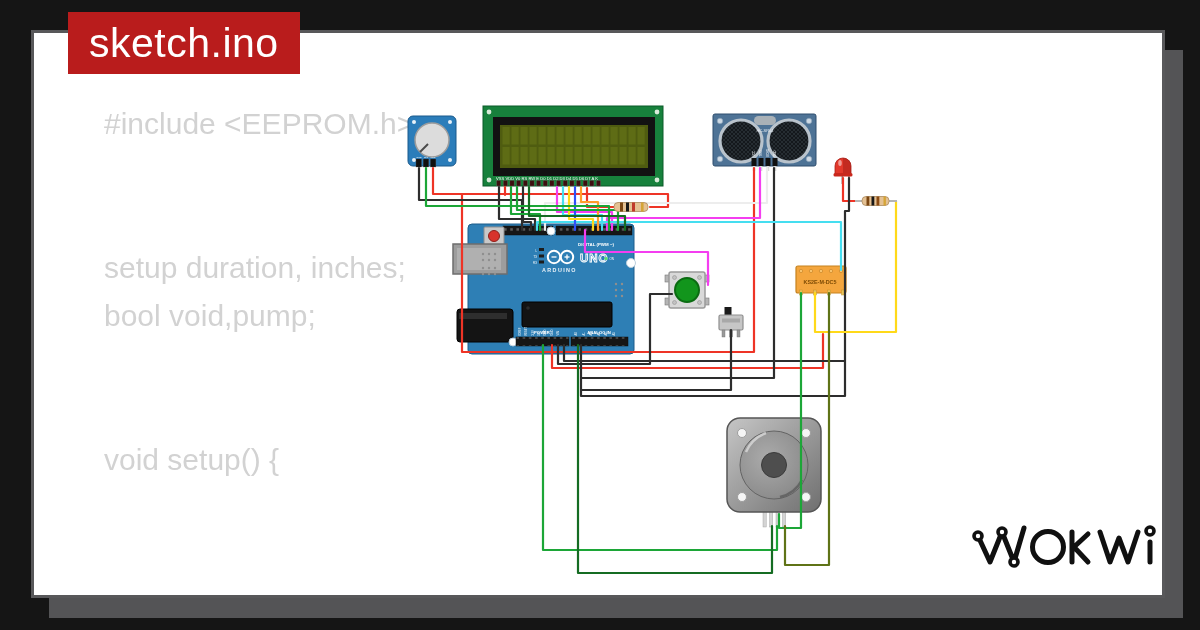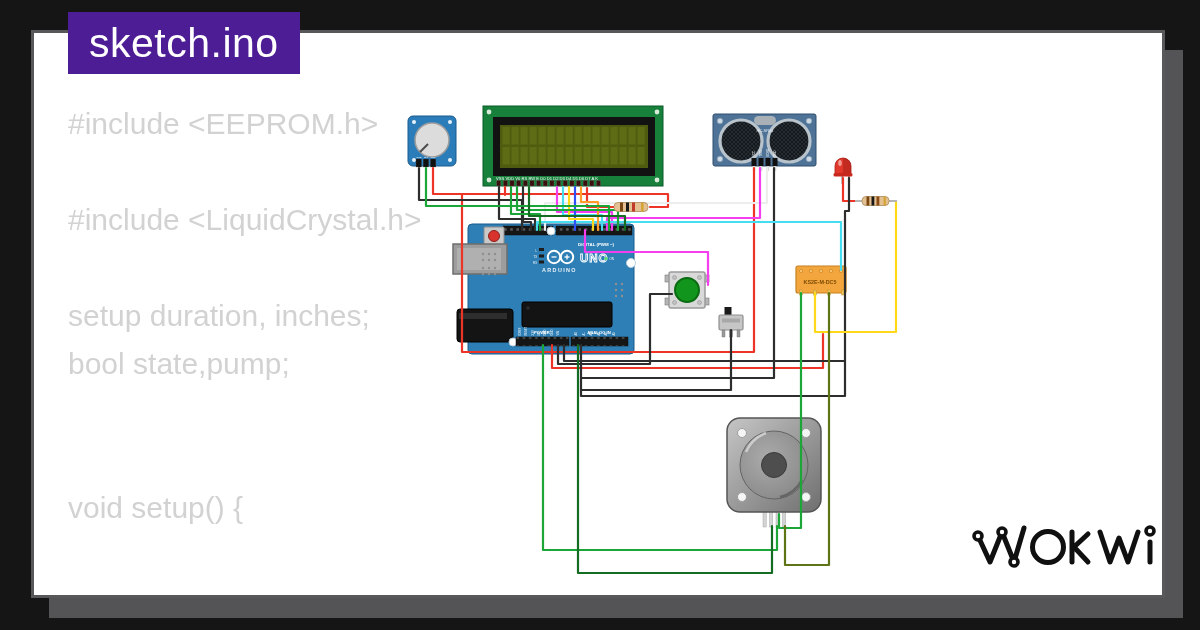--- a/index.html
+++ b/index.html
@@ -9,48 +9,47 @@
     font-family:"Liberation Sans", sans-serif;
   }
   .page{
     position:absolute;left:31px;top:30px;width:1128px;height:562px;
     background:#ffffff;border:3px solid #58585a;
     box-shadow:18px 20px 0 0 #545456;
     overflow:hidden;
   }
   .title-box{
     position:absolute;left:68px;top:12px;height:62px;
-    background:#4c1d95;color:#ffffff;
+    background:#b91c1c;color:#ffffff;
     font-size:41px;line-height:62px;padding:0 21px;
     z-index:6;letter-spacing:0.5px;
   }
   .code-block{
     position:absolute;left:34px;top:67px;width:1000px;
     color:#d2d2d2;font-size:30px;
   }
-  .code-line{height:48px;line-height:48px;white-space:pre;}
+  .code-line{height:48px;line-height:48px;white-space:pre;margin-left:36px;}
   .circuit{
     position:absolute;left:0;top:0;width:1200px;height:630px;z-index:3;
   }
   .logo{
     position:absolute;left:962px;top:512px;width:200px;height:64px;z-index:4;
   }
   svg text{font-family:"Liberation Sans", sans-serif;}
 </style>
 </head>
 <body>
 
 <div class="page">
   <div class="code-block">
       <div class="code-line">#include &lt;EEPROM.h&gt;</div>
       <div class="code-line"></div>
-      <div class="code-line">#include &lt;LiquidCrystal.h&gt;</div>
       <div class="code-line"></div>
       <div class="code-line">setup duration, inches;</div>
-      <div class="code-line">bool state,pump;</div>
+      <div class="code-line">bool void,pump;</div>
       <div class="code-line"></div>
       <div class="code-line"></div>
       <div class="code-line">void setup() {</div>
     </div>
 </div>
 
 <div class="title-box">
   <span>sketch.ino</span>
 </div>
 

